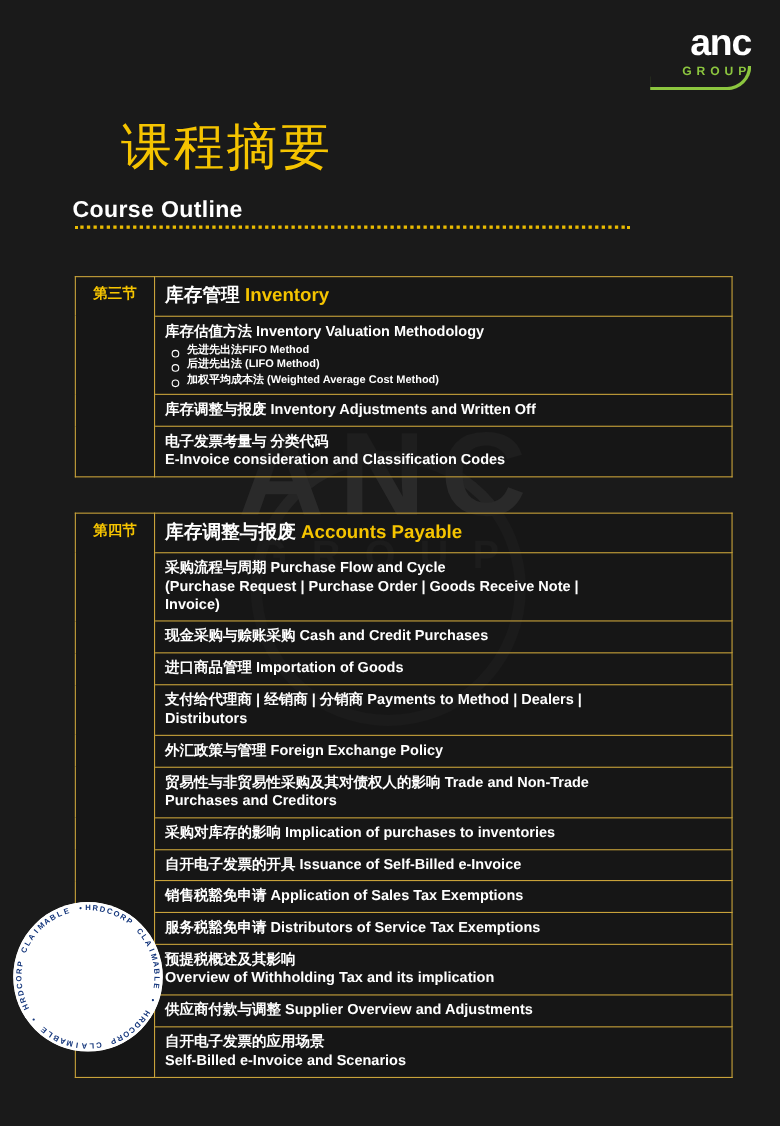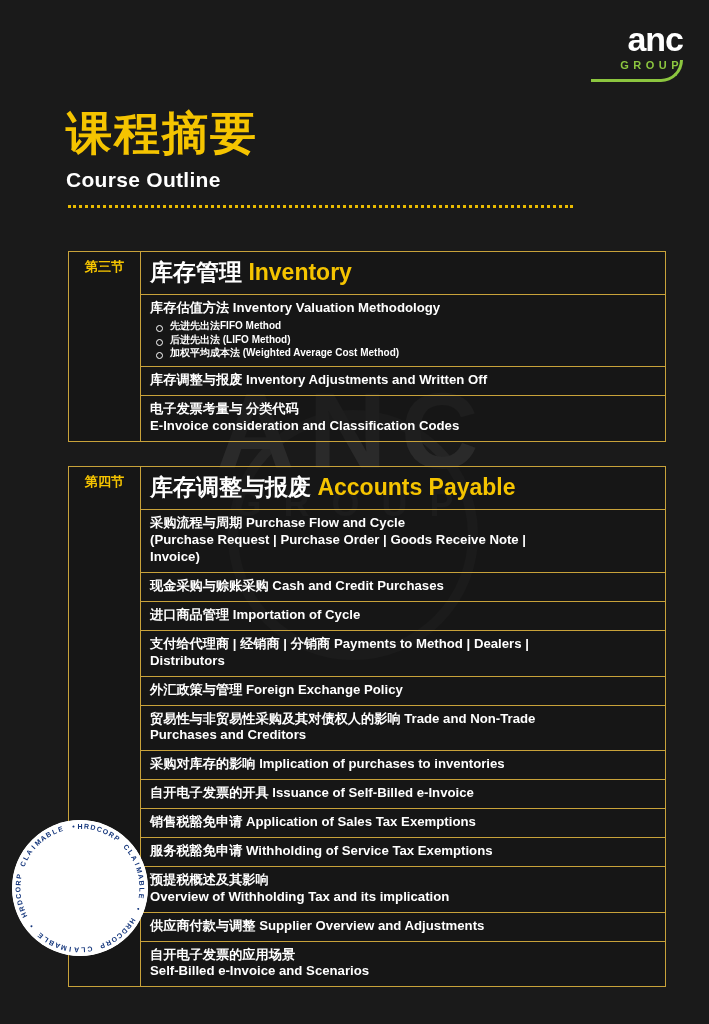--- a/index.html
+++ b/index.html
@@ -79,27 +79,28 @@
   }
 
   
   .title-block {
     position: absolute;
     top: 108px; left: 66px;
     z-index: 2;
   }
   .title-cn {
     font-size: 46px;
-    font-weight: 700;
+    font-weight: 400;
     color: #f5c400;
     letter-spacing: 2px;
     line-height: 1.1;
+    margin-left: 44px;
   }
   .title-en {
-    margin-top: 9px;
+    margin-top: 20px;
     font-size: 21px;
     font-weight: 700;
     color: #ffffff;
     letter-spacing: 0.3px;
   }
   .dot-rule {
     position: absolute;
     top: 205px; left: 68px;
     width: 505px;
     border-bottom: 3px dotted #f5c400;
@@ -130,21 +131,21 @@
   }
   .sec-cell {
     width: 72px;
     text-align: center;
     color: #f5c400;
     font-size: 13.5px;
     vertical-align: top;
     padding-top: 7px !important;
   }
   .head-row td.head-cell {
-    font-size: 23px;
+    font-size: 17px;
     padding-top: 6px;
     padding-bottom: 7px;
     margin-top: 12px;
   }
   .head-cn { color: #ffffff; }
   .head-en { color: #f5c400; }
   .row-cell { color: #ffffff; }
   .sub-list {
     margin: 2px 0 0 0;
     padding-left: 18px;
@@ -289,21 +290,21 @@
           <span class="line2">Invoice)</span>
         </td>
       </tr>
       <tr>
         <td class="row-cell">
           <span class="line2">现金采购与赊账采购 Cash and Credit Purchases</span>
         </td>
       </tr>
       <tr>
         <td class="row-cell">
-          <span class="line2">进口商品管理 Importation of Cycle</span>
+          <span class="line2">进口商品管理 Importation of Goods</span>
         </td>
       </tr>
       <tr>
         <td class="row-cell">
           <span class="line2">支付给代理商 | 经销商 | 分销商 Payments to Method | Dealers |</span>
           <span class="line2">Distributors</span>
         </td>
       </tr>
       <tr>
         <td class="row-cell">
@@ -326,21 +327,21 @@
           <span class="line2">自开电子发票的开具 Issuance of Self-Billed e-Invoice</span>
         </td>
       </tr>
       <tr>
         <td class="row-cell">
           <span class="line2">销售税豁免申请 Application of Sales Tax Exemptions</span>
         </td>
       </tr>
       <tr>
         <td class="row-cell">
-          <span class="line2">服务税豁免申请 Withholding of Service Tax Exemptions</span>
+          <span class="line2">服务税豁免申请 Distributors of Service Tax Exemptions</span>
         </td>
       </tr>
       <tr>
         <td class="row-cell">
           <span class="line2">预提税概述及其影响</span>
           <span class="line2">Overview of Withholding Tax and its implication</span>
         </td>
       </tr>
       <tr>
         <td class="row-cell">

